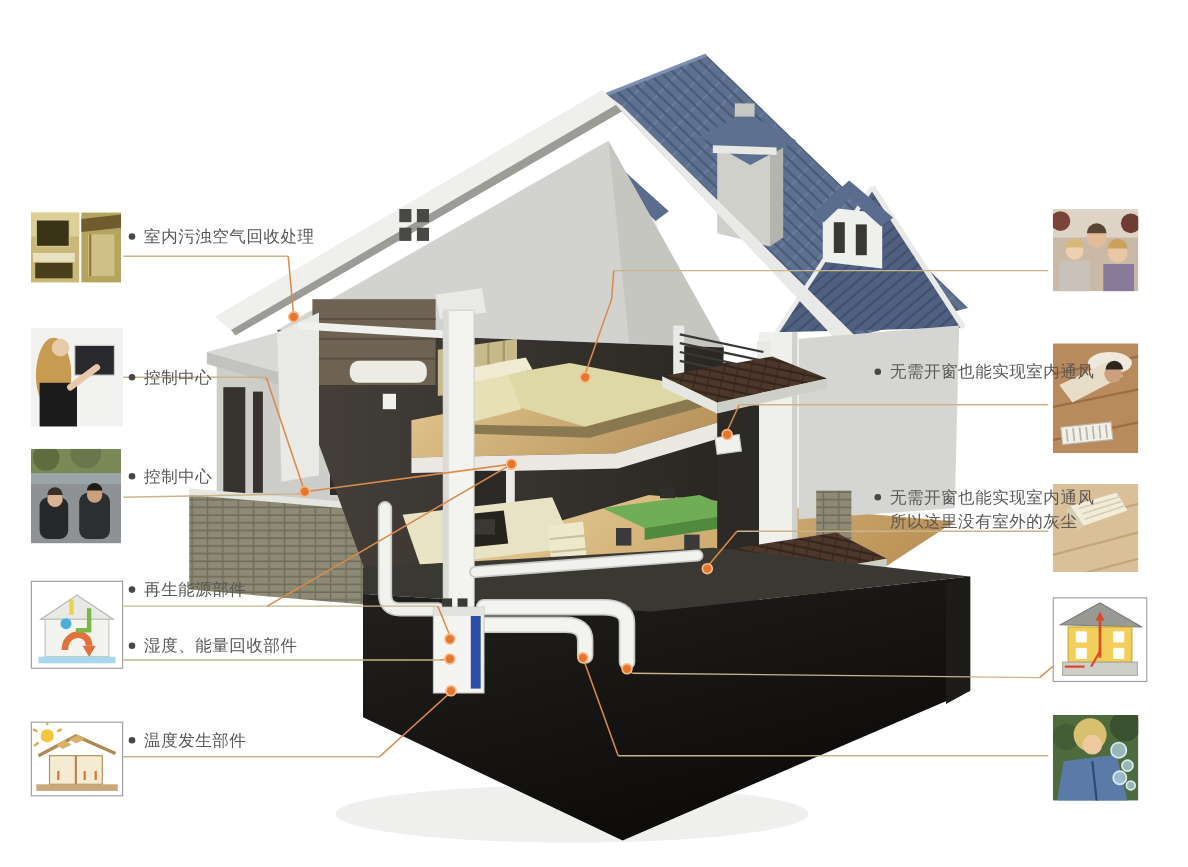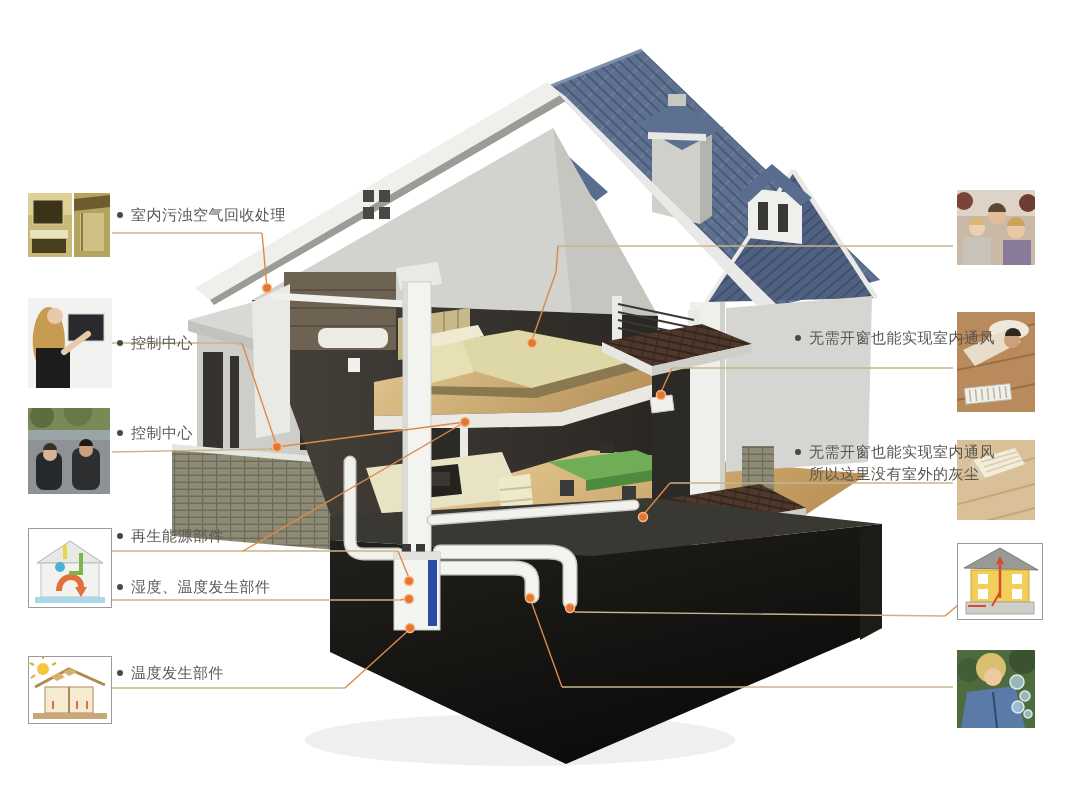--- a/index.html
+++ b/index.html
@@ -456,21 +456,21 @@
   <div class="callout" style="left:117px;top:422px">
     <span class="bullet"></span>
     <span>控制中心</span>
   </div>
   <div class="callout" style="left:117px;top:525px">
     <span class="bullet"></span>
     <span>再生能源部件</span>
   </div>
   <div class="callout" style="left:117px;top:576px">
     <span class="bullet"></span>
-    <span>湿度、温度发生部件</span>
+    <span>湿度、能量回收部件</span>
   </div>
   <div class="callout" style="left:117px;top:662px">
     <span class="bullet"></span>
     <span>温度发生部件</span>
   </div>
 
   <div class="callout" style="left:795px;top:327px">
     <span class="bullet"></span>
     <span class="lines">
       <span>无需开窗也能实现室内通风</span>

